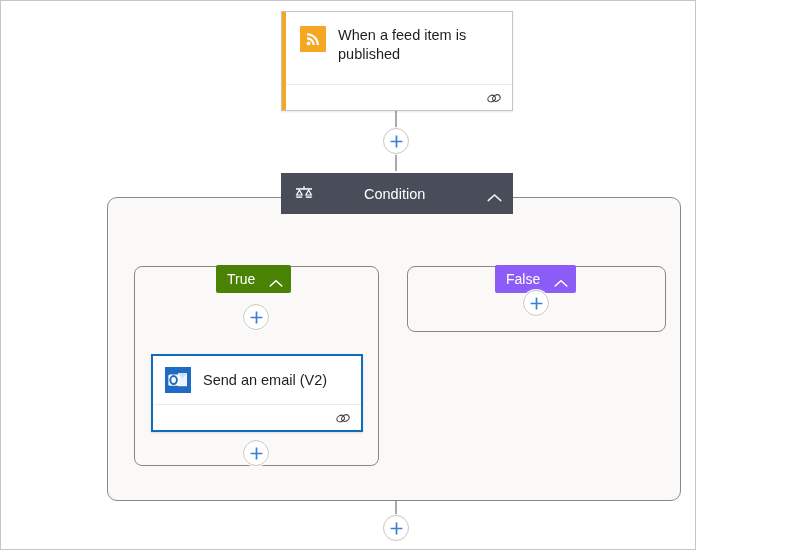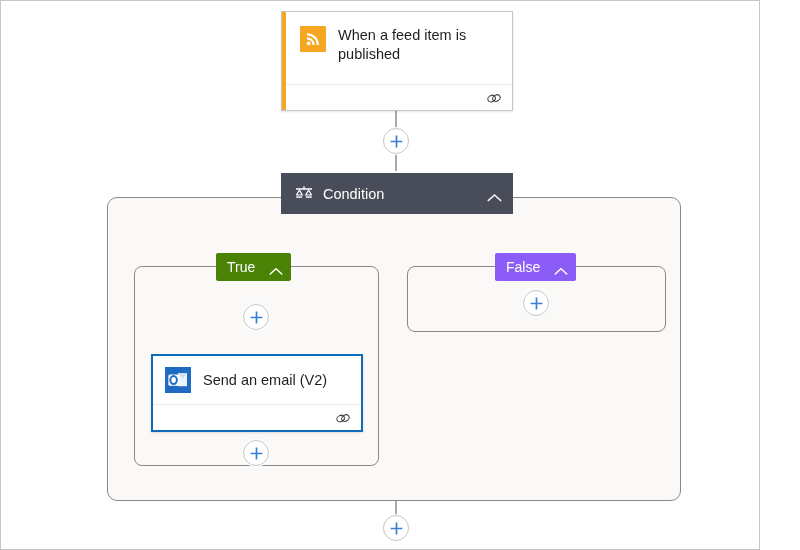--- a/index.html
+++ b/index.html
@@ -5,21 +5,21 @@
   * { box-sizing: border-box; }
   html, body {
     margin: 0; padding: 0;
     width: 800px; height: 550px;
     font-family: "Liberation Sans", sans-serif;
     background: #ffffff;
     overflow: hidden;
   }
   #frame {
     position: relative;
-    width: 760px; height: 550px;
+    width: 696px; height: 550px;
     background: #ffffff;
     border: 1px solid #c8c6c4;
     overflow: hidden;
   }
 
   
   #wires { position: absolute; left: 0; top: 0; width: 800px; height: 550px; }
 
   
   .scope {
@@ -77,33 +77,34 @@
   
   #condition-header {
     position: absolute;
     left: 280px; top: 172px; width: 232px; height: 41px;
     background: #484d59;
     display: flex; align-items: center;
     padding: 0 12px 0 14px;
     gap: 10px;
   }
   #condition-header .title {
-    color: #ffffff; font-size: 14.5px; flex: 1 1 auto;
+    color: #ffffff; font-size: 14.5px; flex: 1 1 auto; margin-left: 41px;
   }
 
   
   .chip {
     position: absolute;
     height: 28px;
     display: flex; align-items: center;
     gap: 14px;
     padding: 0 8px 0 11px;
     border-radius: 2px;
     color: #ffffff;
     font-size: 14px;
+    margin-top: 12px;
   }
   #true-chip  { left: 215px; top: 252px; background: #498205; }
   #false-chip { left: 494px; top: 252px; background: #8b5cf6; }
 
   
   .plus {
     position: absolute;
     width: 26px; height: 26px;
     border-radius: 50%;
     background: #ffffff;

